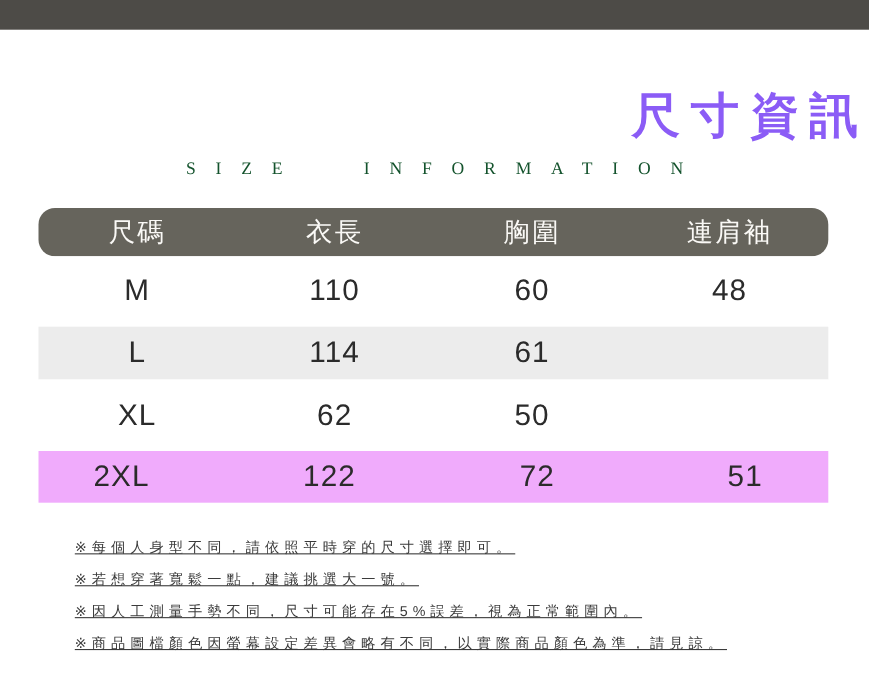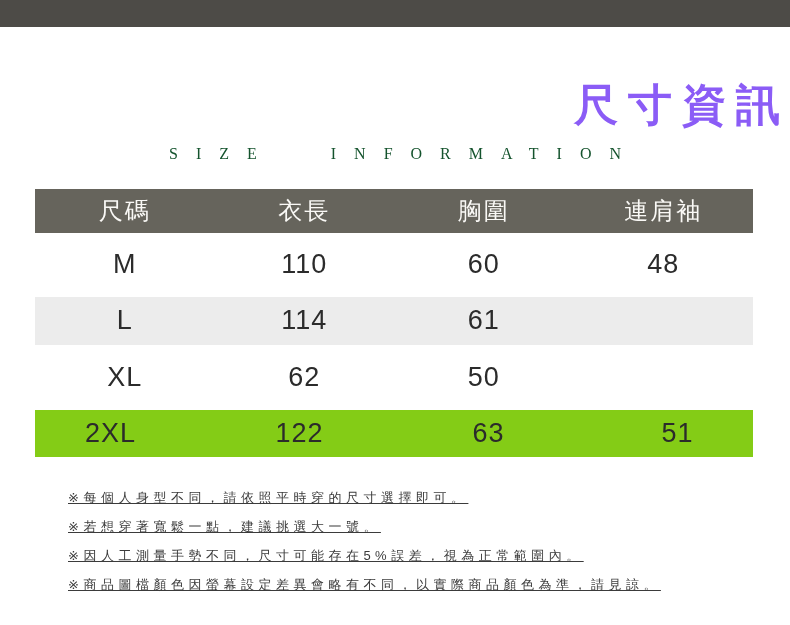--- a/index.html
+++ b/index.html
@@ -50,31 +50,32 @@
   .t-row > div {
     width: 25%;
     text-align: center;
   }
   .t-head {
     height: 44px;
     background: #66645c;
     color: #faf9f6;
     font-size: 24px;
     letter-spacing: 2px;
+    border-radius: 15px;
   }
   .t-data {
     color: #2b2b2b;
     font-size: 27px;
     letter-spacing: 1px;
     font-weight: normal;
   }
   .row-tall  { height: 64px; background: #ffffff; }
   .row-short { height: 48px; background: #ececec; }
   .row-tall2 { height: 65px; background: #ffffff; }
-  .row-short2{ height: 47px; background: #84cc16; gap: 38px; }
+  .row-short2{ height: 47px; background: #f0abfc; gap: 38px; }
   .notes {
     margin: 26px 0 0 68px;
   }
   .note-line {
     font-size: 13px;
     line-height: 29px;
     letter-spacing: 4.5px;
     color: #3b3b3b;
     white-space: nowrap;
     text-decoration: underline;
@@ -111,21 +112,21 @@
 
   <div class="t-row t-data row-tall2">
     <div>XL</div>
     <div>62</div>
     <div>50</div>
   </div>
 
   <div class="t-row t-data row-short2">
     <div>2XL</div>
     <div>122</div>
-    <div>63</div>
+    <div>72</div>
     <div>51</div>
   </div>
 </div>
 
 <div class="notes">
   <div class="note-line">※每個人身型不同，請依照平時穿的尺寸選擇即可。</div>
   <div class="note-line">※若想穿著寬鬆一點，建議挑選大一號。</div>
   <div class="note-line">※因人工測量手勢不同，尺寸可能存在5%誤差，視為正常範圍內。</div>
   <div class="note-line">※商品圖檔顏色因螢幕設定差異會略有不同，以實際商品顏色為準，請見諒。</div>
 </div>

